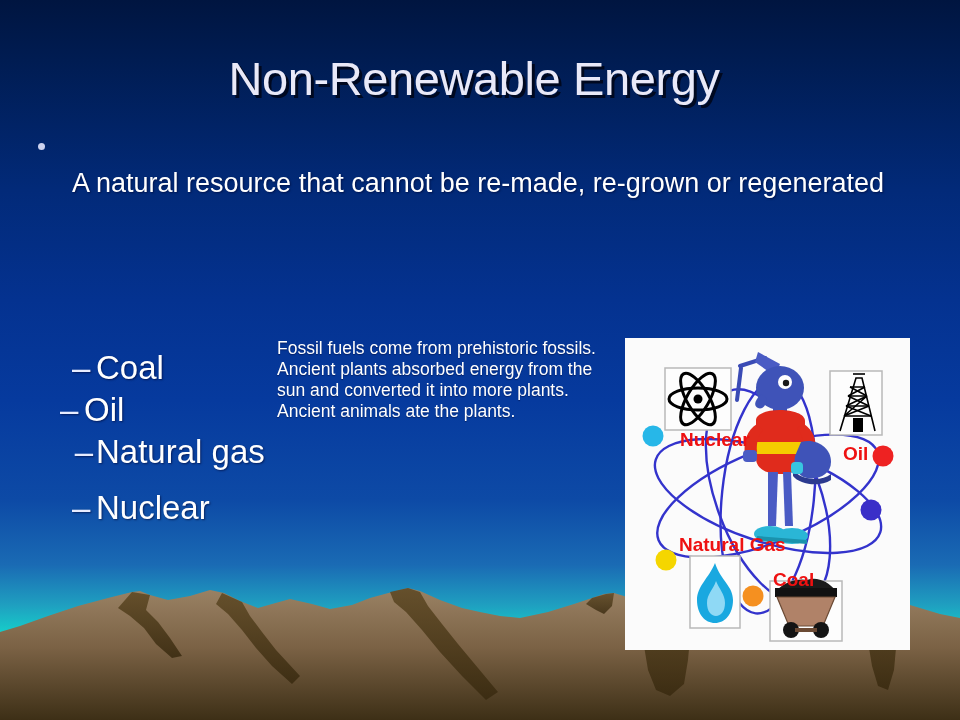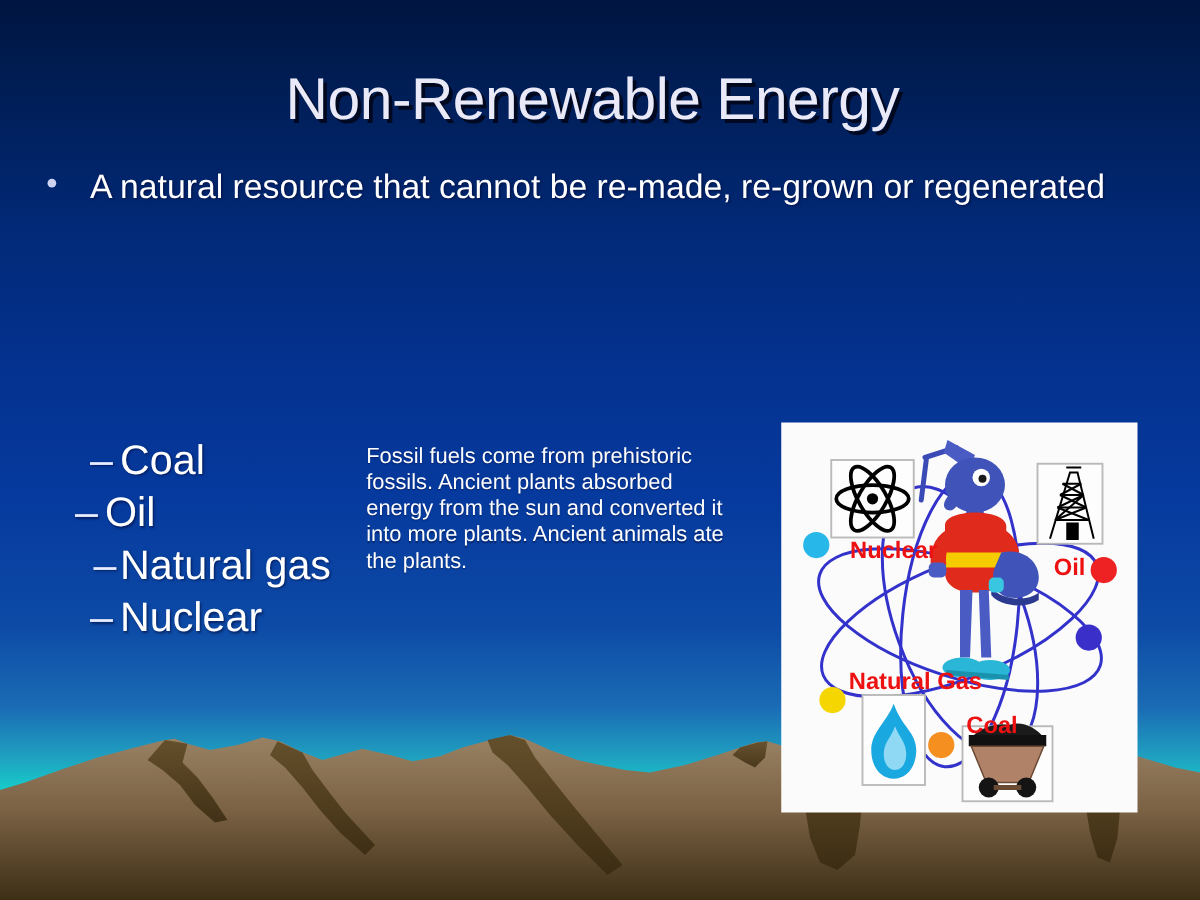--- a/index.html
+++ b/index.html
@@ -65,20 +65,21 @@
     left: 0;
     top: 12px;
     width: 7px;
     height: 7px;
     border-radius: 50%;
     background: #ccd2ef;
   }
   .bullet .btext {
     display: block;
     margin-left: 34px;
+    margin-top: 34px;
   }
   #bullet1 { left: 38px; top: 131px; width: 900px; }
   #bullet2 { left: 38px; top: 281px; width: 900px; }
 
   
   .sub {
     position: absolute;
     color: #ffffff;
     font-size: 33px;
     line-height: 32px;
@@ -86,34 +87,34 @@
     white-space: nowrap;
   }
   .sub .dash {
     display: inline-block;
     width: 24px;
     color: #e7ecff;
   }
   #sub0 { left: 72px; top: 352px; }
   #sub1 { left: 60px; top: 394px; }
   #sub2 { left: 72px; top: 436px; text-align: center; }
-  #sub3 { left: 72px; top: 478px; }
+  #sub3 { left: 72px; top: 492px; }
 
   
   .para {
     position: absolute;
     left: 277px;
     top: 338px;
     width: 322px;
     color: #ffffff;
     font-size: 17.5px;
     line-height: 21px;
     text-shadow: 0 1px 1px rgba(0,0,40,0.45);
   }
-  .para p { margin: 16px; }
+  .para p { margin: 0; }
 
   
   .figure {
     position: absolute;
     left: 625px;
     top: 338px;
     width: 285px;
     height: 312px;
     background: #fbfbfb;
     overflow: hidden;

